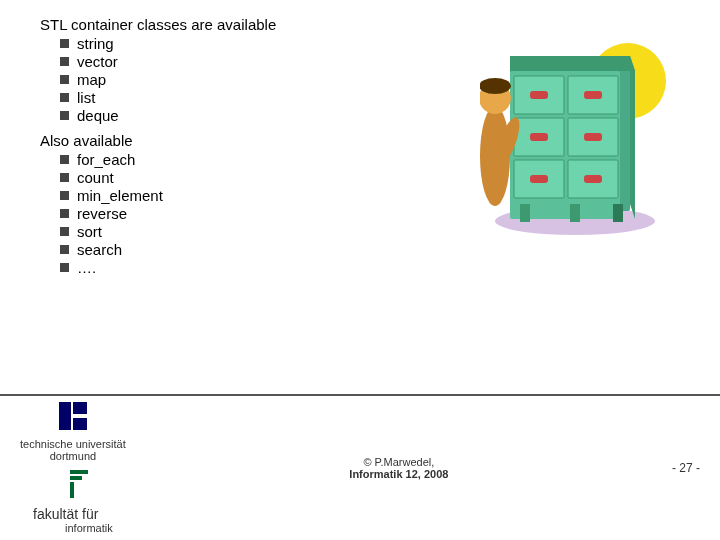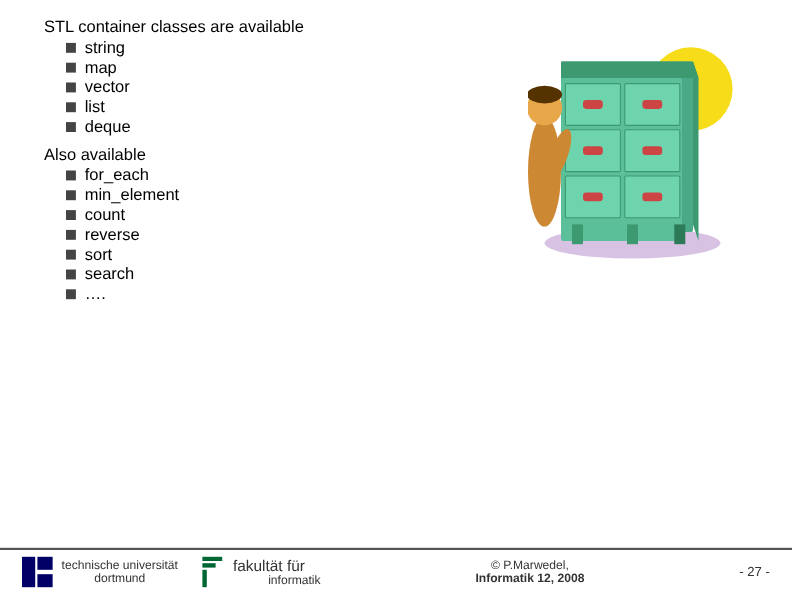--- a/index.html
+++ b/index.html
@@ -95,20 +95,21 @@
       padding: 6px 20px 6px 20px;
       border-top: 2px solid #555555;
       font-size: 11px;
       color: #333;
     }
 
     .footer-left {
       display: flex;
       align-items: center;
       gap: 8px;
+      flex-direction: column;
     }
 
     .footer-center {
       text-align: center;
     }
 
     .footer-right {
       text-align: center;
     }
 
@@ -138,49 +139,49 @@
     <div class="left-content">
 
       <p class="section-header">STL container classes are available</p>
       <ul class="bullet-list">
         <li>
             <span class="bullet-square"></span>
             <span>string</span>
           </li>
         <li>
             <span class="bullet-square"></span>
+            <span>vector</span>
+          </li>
+        <li>
+            <span class="bullet-square"></span>
             <span>map</span>
-          </li>
-        <li>
-            <span class="bullet-square"></span>
-            <span>vector</span>
           </li>
         <li>
             <span class="bullet-square"></span>
             <span>list</span>
           </li>
         <li>
             <span class="bullet-square"></span>
             <span>deque</span>
           </li>
       </ul>
 
       <p class="section-header">Also available</p>
       <ul class="bullet-list">
         <li>
             <span class="bullet-square"></span>
             <span>for_each</span>
           </li>
         <li>
             <span class="bullet-square"></span>
+            <span>count</span>
+          </li>
+        <li>
+            <span class="bullet-square"></span>
             <span>min_element</span>
-          </li>
-        <li>
-            <span class="bullet-square"></span>
-            <span>count</span>
           </li>
         <li>
             <span class="bullet-square"></span>
             <span>reverse</span>
           </li>
         <li>
             <span class="bullet-square"></span>
             <span>sort</span>
           </li>
         <li>

